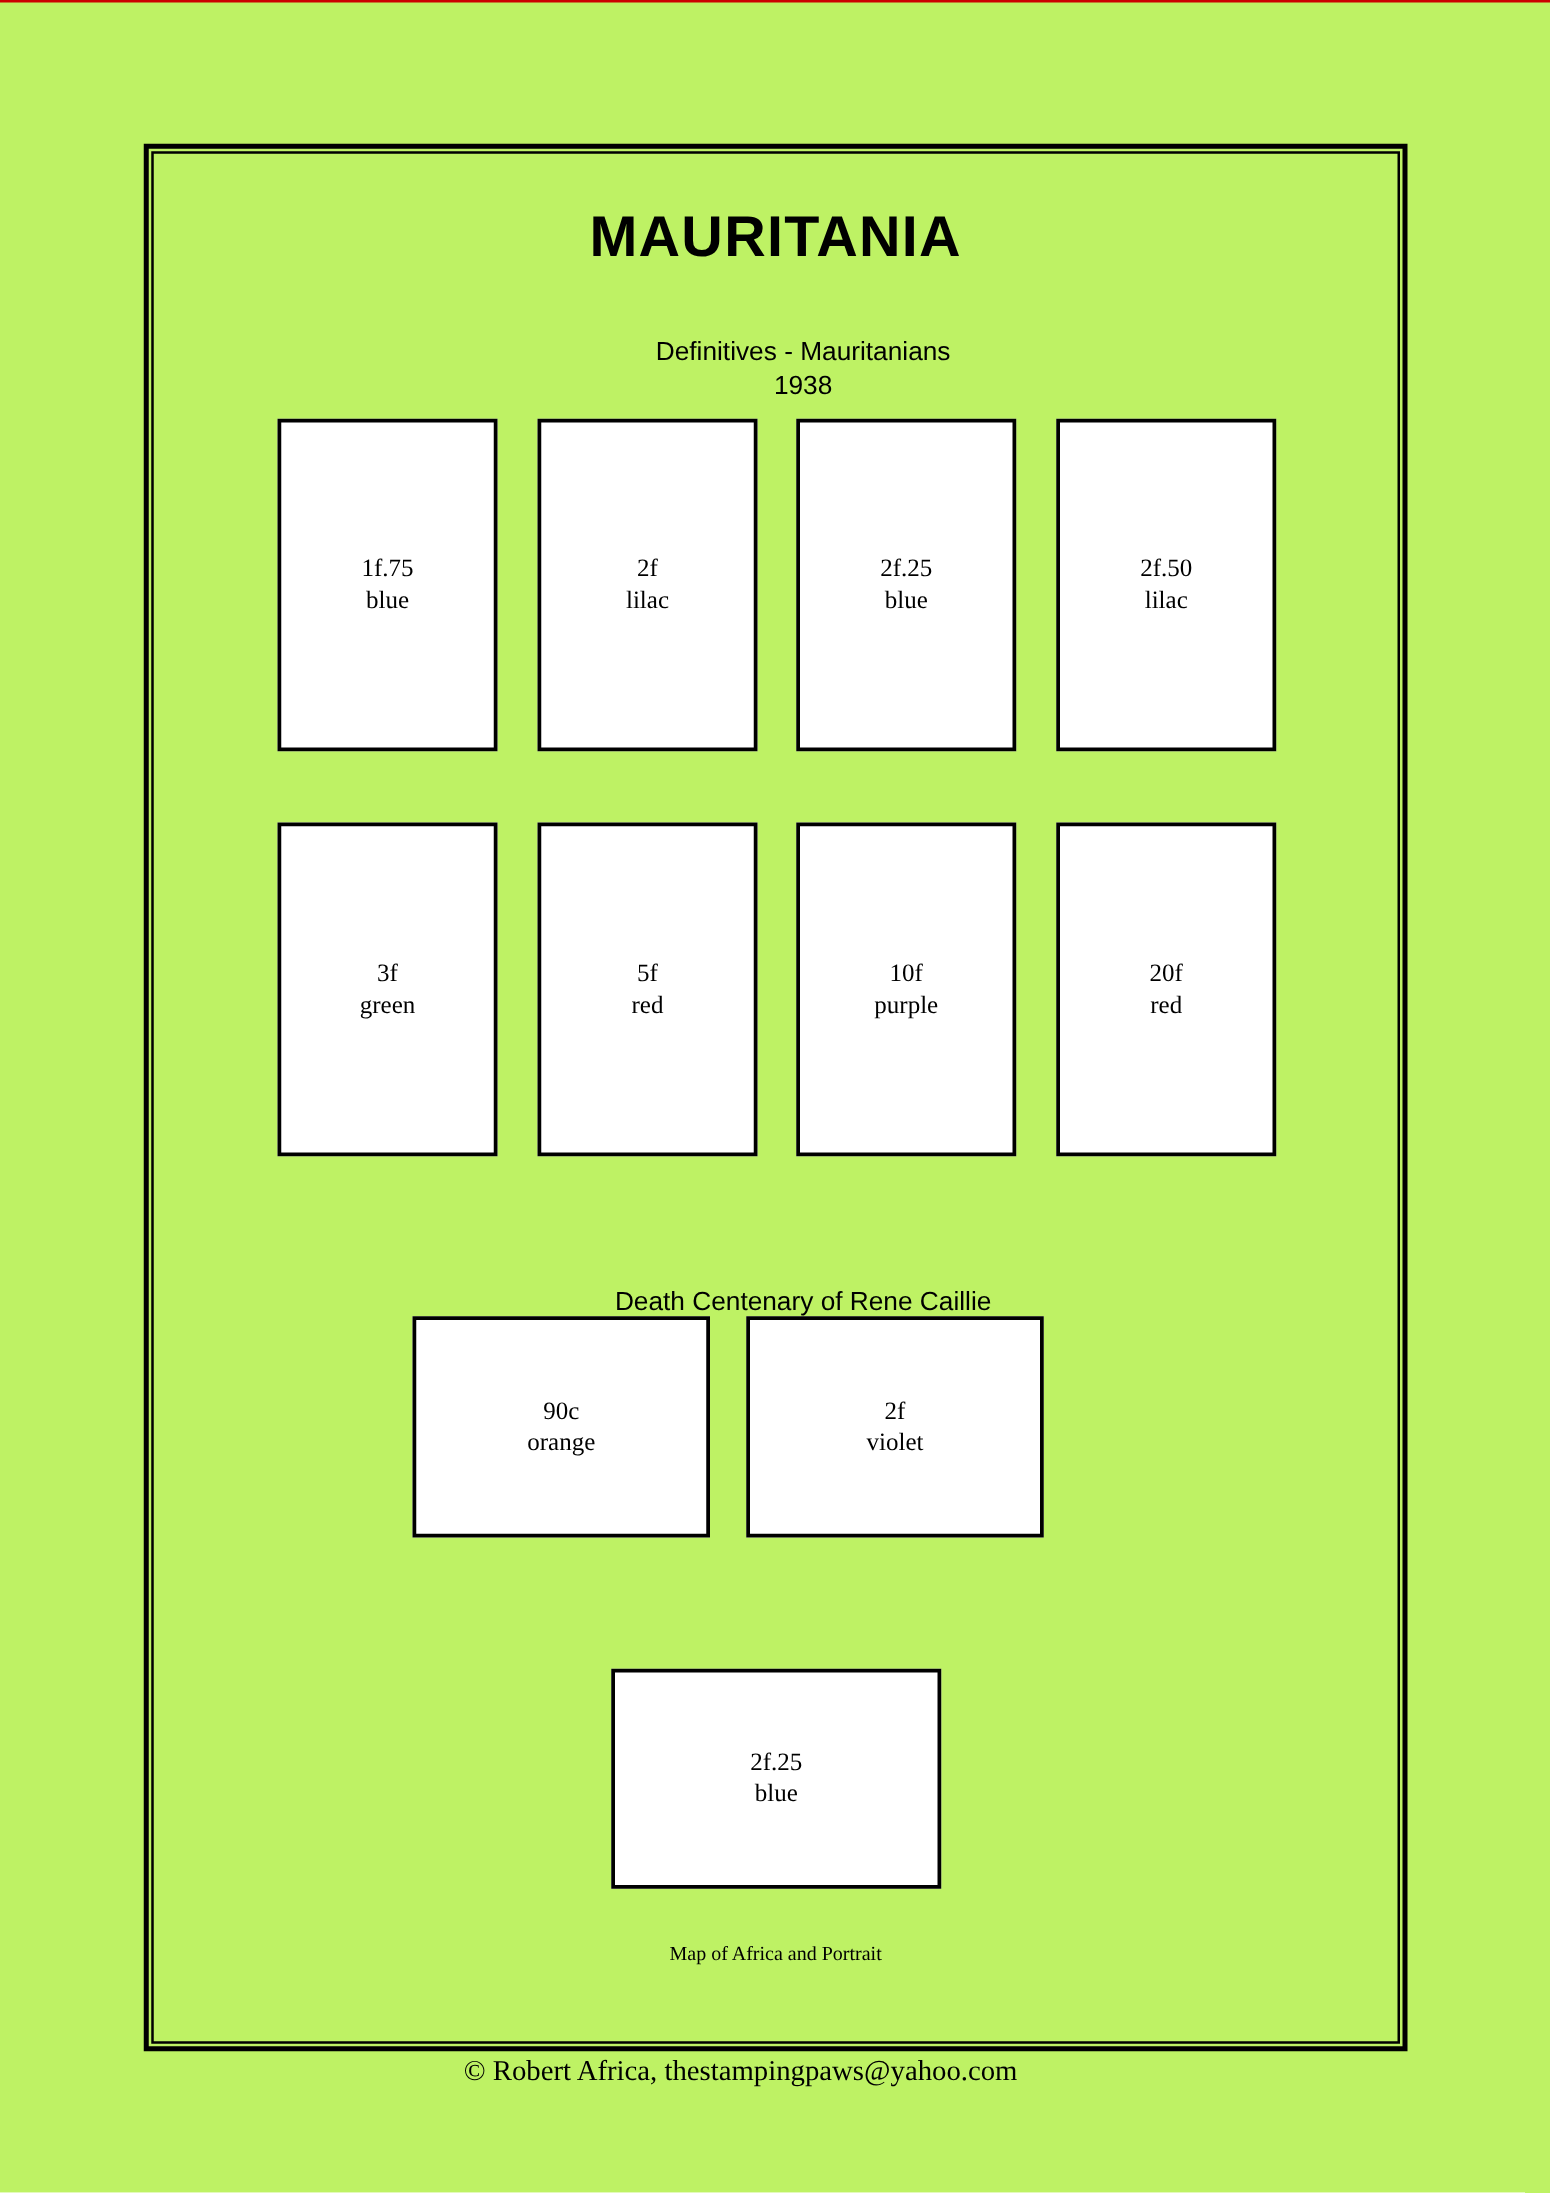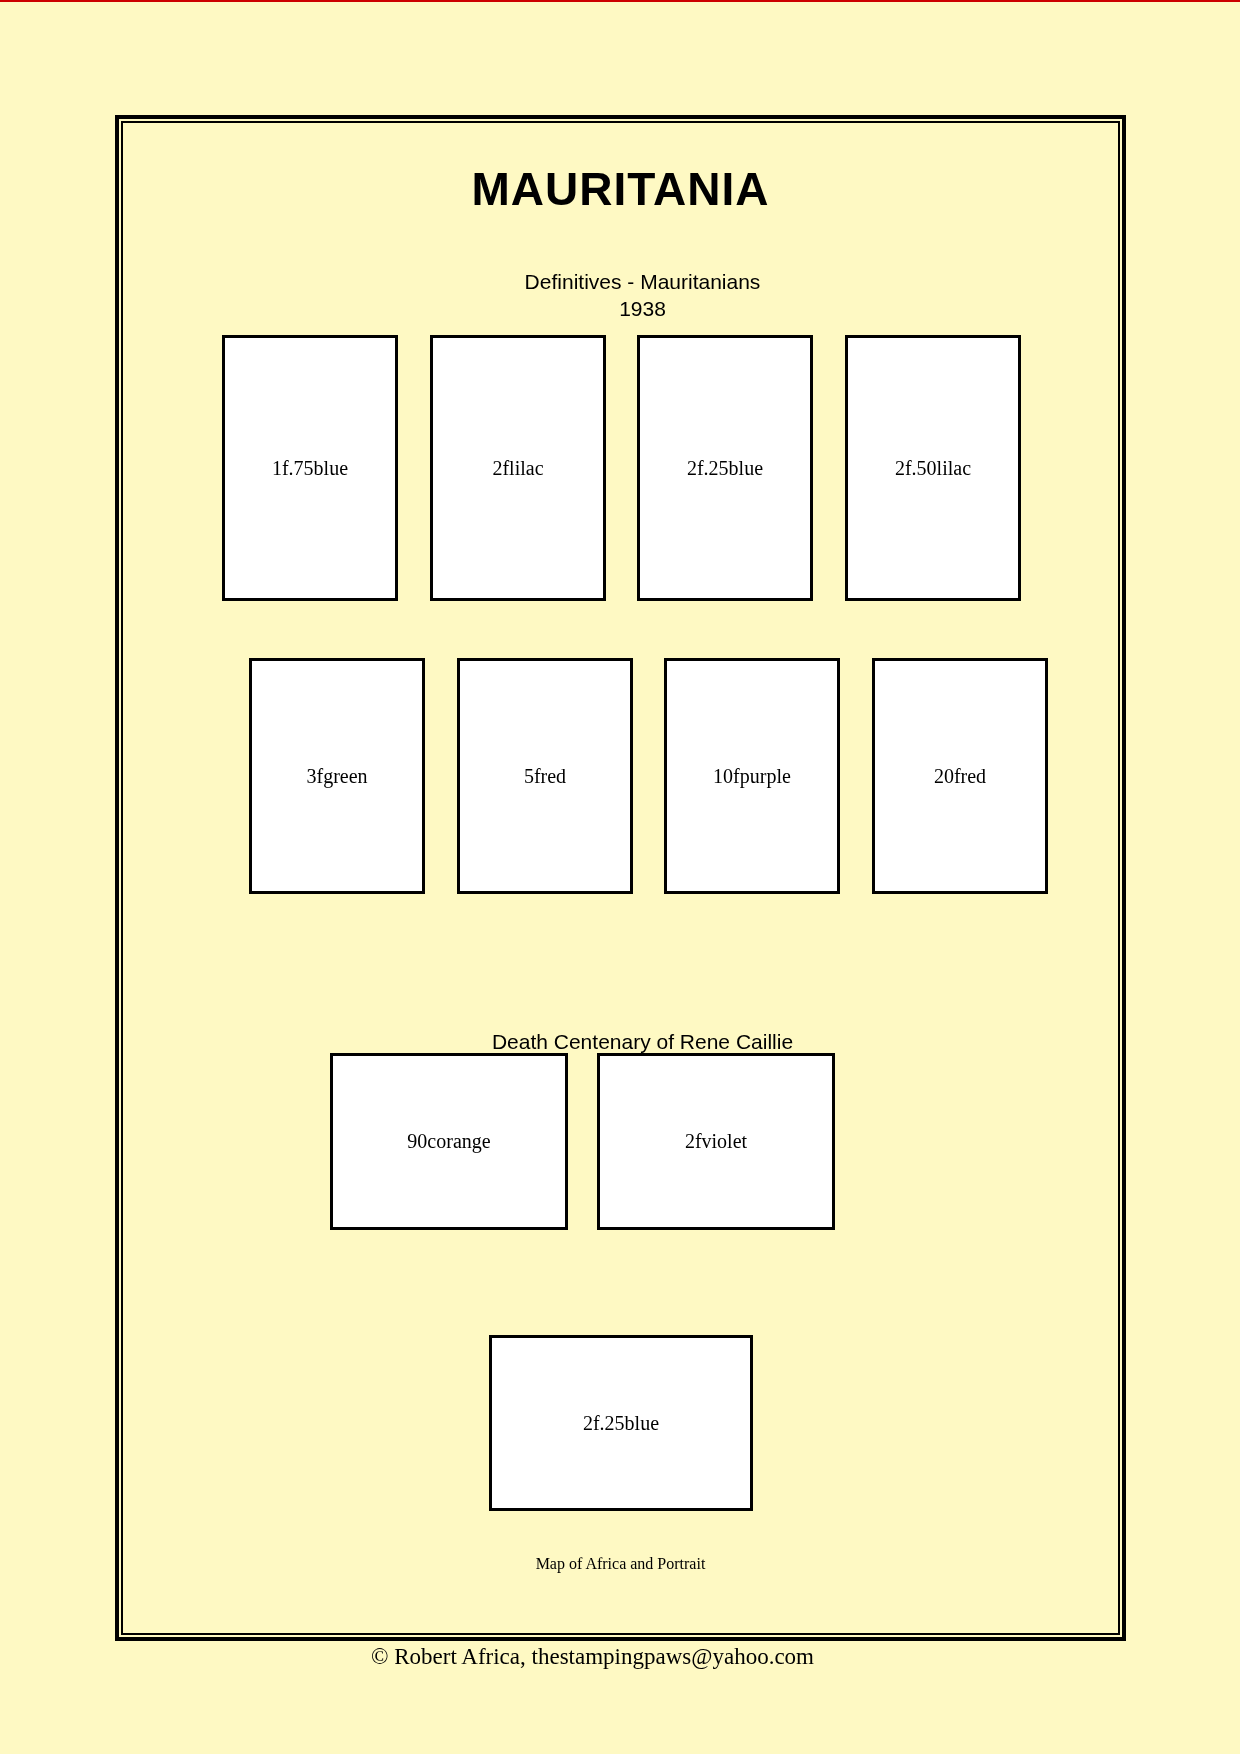--- a/index.html
+++ b/index.html
@@ -1,20 +1,20 @@
 <!DOCTYPE html>
 <html><head>
 <meta charset="utf-8">
 <style>
   html, body { margin: 0; padding: 0; background: #ffffff; }
   .page {
     position: relative;
     width: 1240px;
     height: 1754px;
-    background: #fef9c3;
+    background: #bef264;
     color: #000000;
     font-family: "Liberation Serif", serif;
     overflow: hidden;
   }
   .top-line {
     position: absolute;
     top: 0; left: 0;
     width: 100%; height: 2px;
     background: #cc0000;
   }
@@ -52,30 +52,31 @@
     margin-left: 22px;
   }
   .sh1 { top: 268px; }
   .sh2 { top: 1028px; }
   .stamp {
     position: absolute;
     border: 3px solid #000;
     box-sizing: border-box;
     background: #ffffff;
     display: flex;
+    flex-direction: column;
     align-items: center;
     justify-content: center;
     text-align: center;
     font-family: "Liberation Serif", serif;
     font-size: 20px;
     line-height: 25px;
   }
   
   .r1 { top: 335px;  height: 266px; width: 176px; }
-  .r2 { top: 658px;  height: 236px; width: 176px; margin-left: 27px; }
+  .r2 { top: 658px;  height: 267px; width: 176px; }
   .c1 { left: 222px; }
   .c2 { left: 430px; }
   .c3 { left: 637px; }
   .c4 { left: 845px; }
   
   .r3  { top: 1053px; height: 177px; width: 238px; }
   .r3a { left: 330px; }
   .r3b { left: 597px; }
   .r4  { top: 1335px; height: 176px; width: 264px; left: 489px; }
   .caption {

